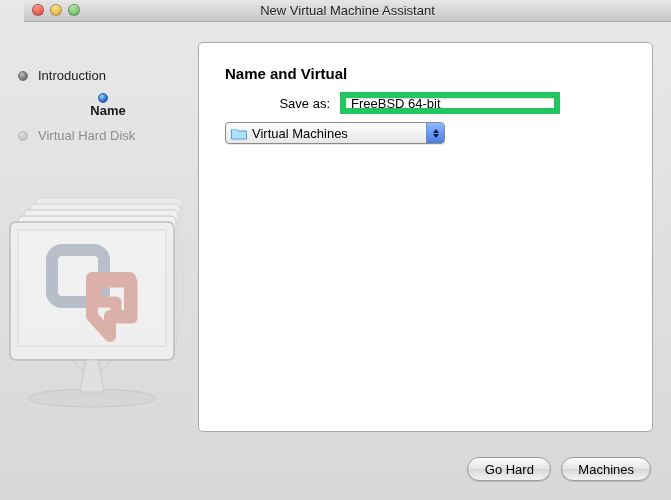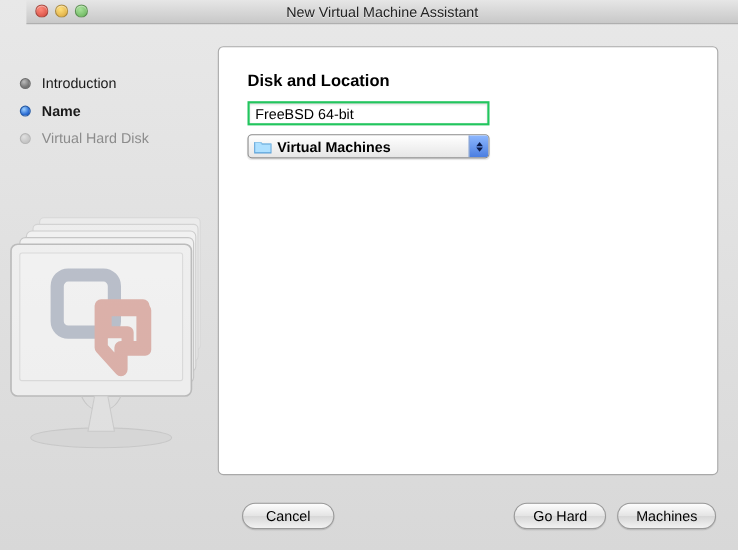--- a/index.html
+++ b/index.html
@@ -68,21 +68,21 @@
     z-index: 2;
   }
   .step {
     display: flex;
     align-items: center;
     margin: 4px 0 10px 0;
     font-size: 13px;
     color: #1a1a1a;
   }
   .step.dim { color: #8c8c8c; }
-  .step.current { font-weight: bold; }
+  .step.current { font-weight: bold; flex-direction: column; }
   .bullet {
     width: 10px; height: 10px; border-radius: 50%;
     margin-right: 10px;
     background: radial-gradient(circle at 35% 30%, #bbb, #7a7a7a 60%, #666);
     border: 1px solid #6c6c6c;
   }
   .bullet.active {
     background: radial-gradient(circle at 35% 30%, #9cd1ff, #2e6fd6 60%, #1a4da8);
     border: 1px solid #245aa5;
   }
@@ -131,37 +131,36 @@
   .form-label {
     width: 115px;
     text-align: right;
     padding-right: 10px;
     font-size: 13px;
   }
   .form-row input[type=text] {
     flex: 0 0 220px;
     height: 22px;
     padding: 1px 5px;
-    border: 2px solid #22c55e;
+    border: 6px solid #22c55e;
     background: #fff;
     font-family: inherit;
     font-size: 13px;
     box-shadow: inset 0 1px 2px rgba(0,0,0,0.15);
   }
   .popup {
     flex: 0 0 220px;
     height: 22px;
     display: flex;
     align-items: center;
     border: 1px solid #8a8a8a;
     border-radius: 4px;
     background: linear-gradient(#ffffff, #e6e6e6);
     box-shadow: 0 1px 1px rgba(0,0,0,0.1);
     overflow: hidden;
-    font-weight: bold;
   }
   .popup-content {
     flex: 1;
     display: flex;
     align-items: center;
     padding-left: 5px;
     gap: 5px;
     font-size: 13px;
   }
   .folder-icon {
@@ -255,23 +254,24 @@
         <span class="bullet active"></span>
         <span>Name</span>
       </div>
       <div class="step dim">
         <span class="bullet ghost"></span>
         <span>Virtual Hard Disk</span>
       </div>
     </div>
 
     <div class="pane">
-      <h2>Disk and Location</h2>
+      <h2>Name and Virtual</h2>
 
       <div class="form-row">
+        <div class="form-label">Save as:</div>
         <input type="text" value="FreeBSD 64-bit" style="">
       </div>
 
       <div class="form-row">
         <div class="popup">
           <div class="popup-content">
             <svg class="folder-icon" viewBox="0 0 16 13">
               <path d="M0.5 2.5 L6 2.5 L7.5 4 L15.5 4 L15.5 12 L0.5 12 Z" fill="#aee0ff" stroke="#5aa0d8"></path>
               <path d="M0.5 2.5 L6 2.5 L7.5 4 L15.5 4" fill="none" stroke="#8fc6ea"></path>
             </svg>
@@ -281,18 +281,17 @@
             <div class="arr-up"></div>
             <div class="arr-down"></div>
           </div>
         </div>
       </div>
     </div>
 
   </div>
 
   <div class="footer">
-    <button class="aqua cancel">Cancel</button>
     <div class="spacer"></div>
     <button class="aqua">Go Hard</button>
     <button class="aqua">Machines</button>
   </div>
 </div>
 
 </body></html>

